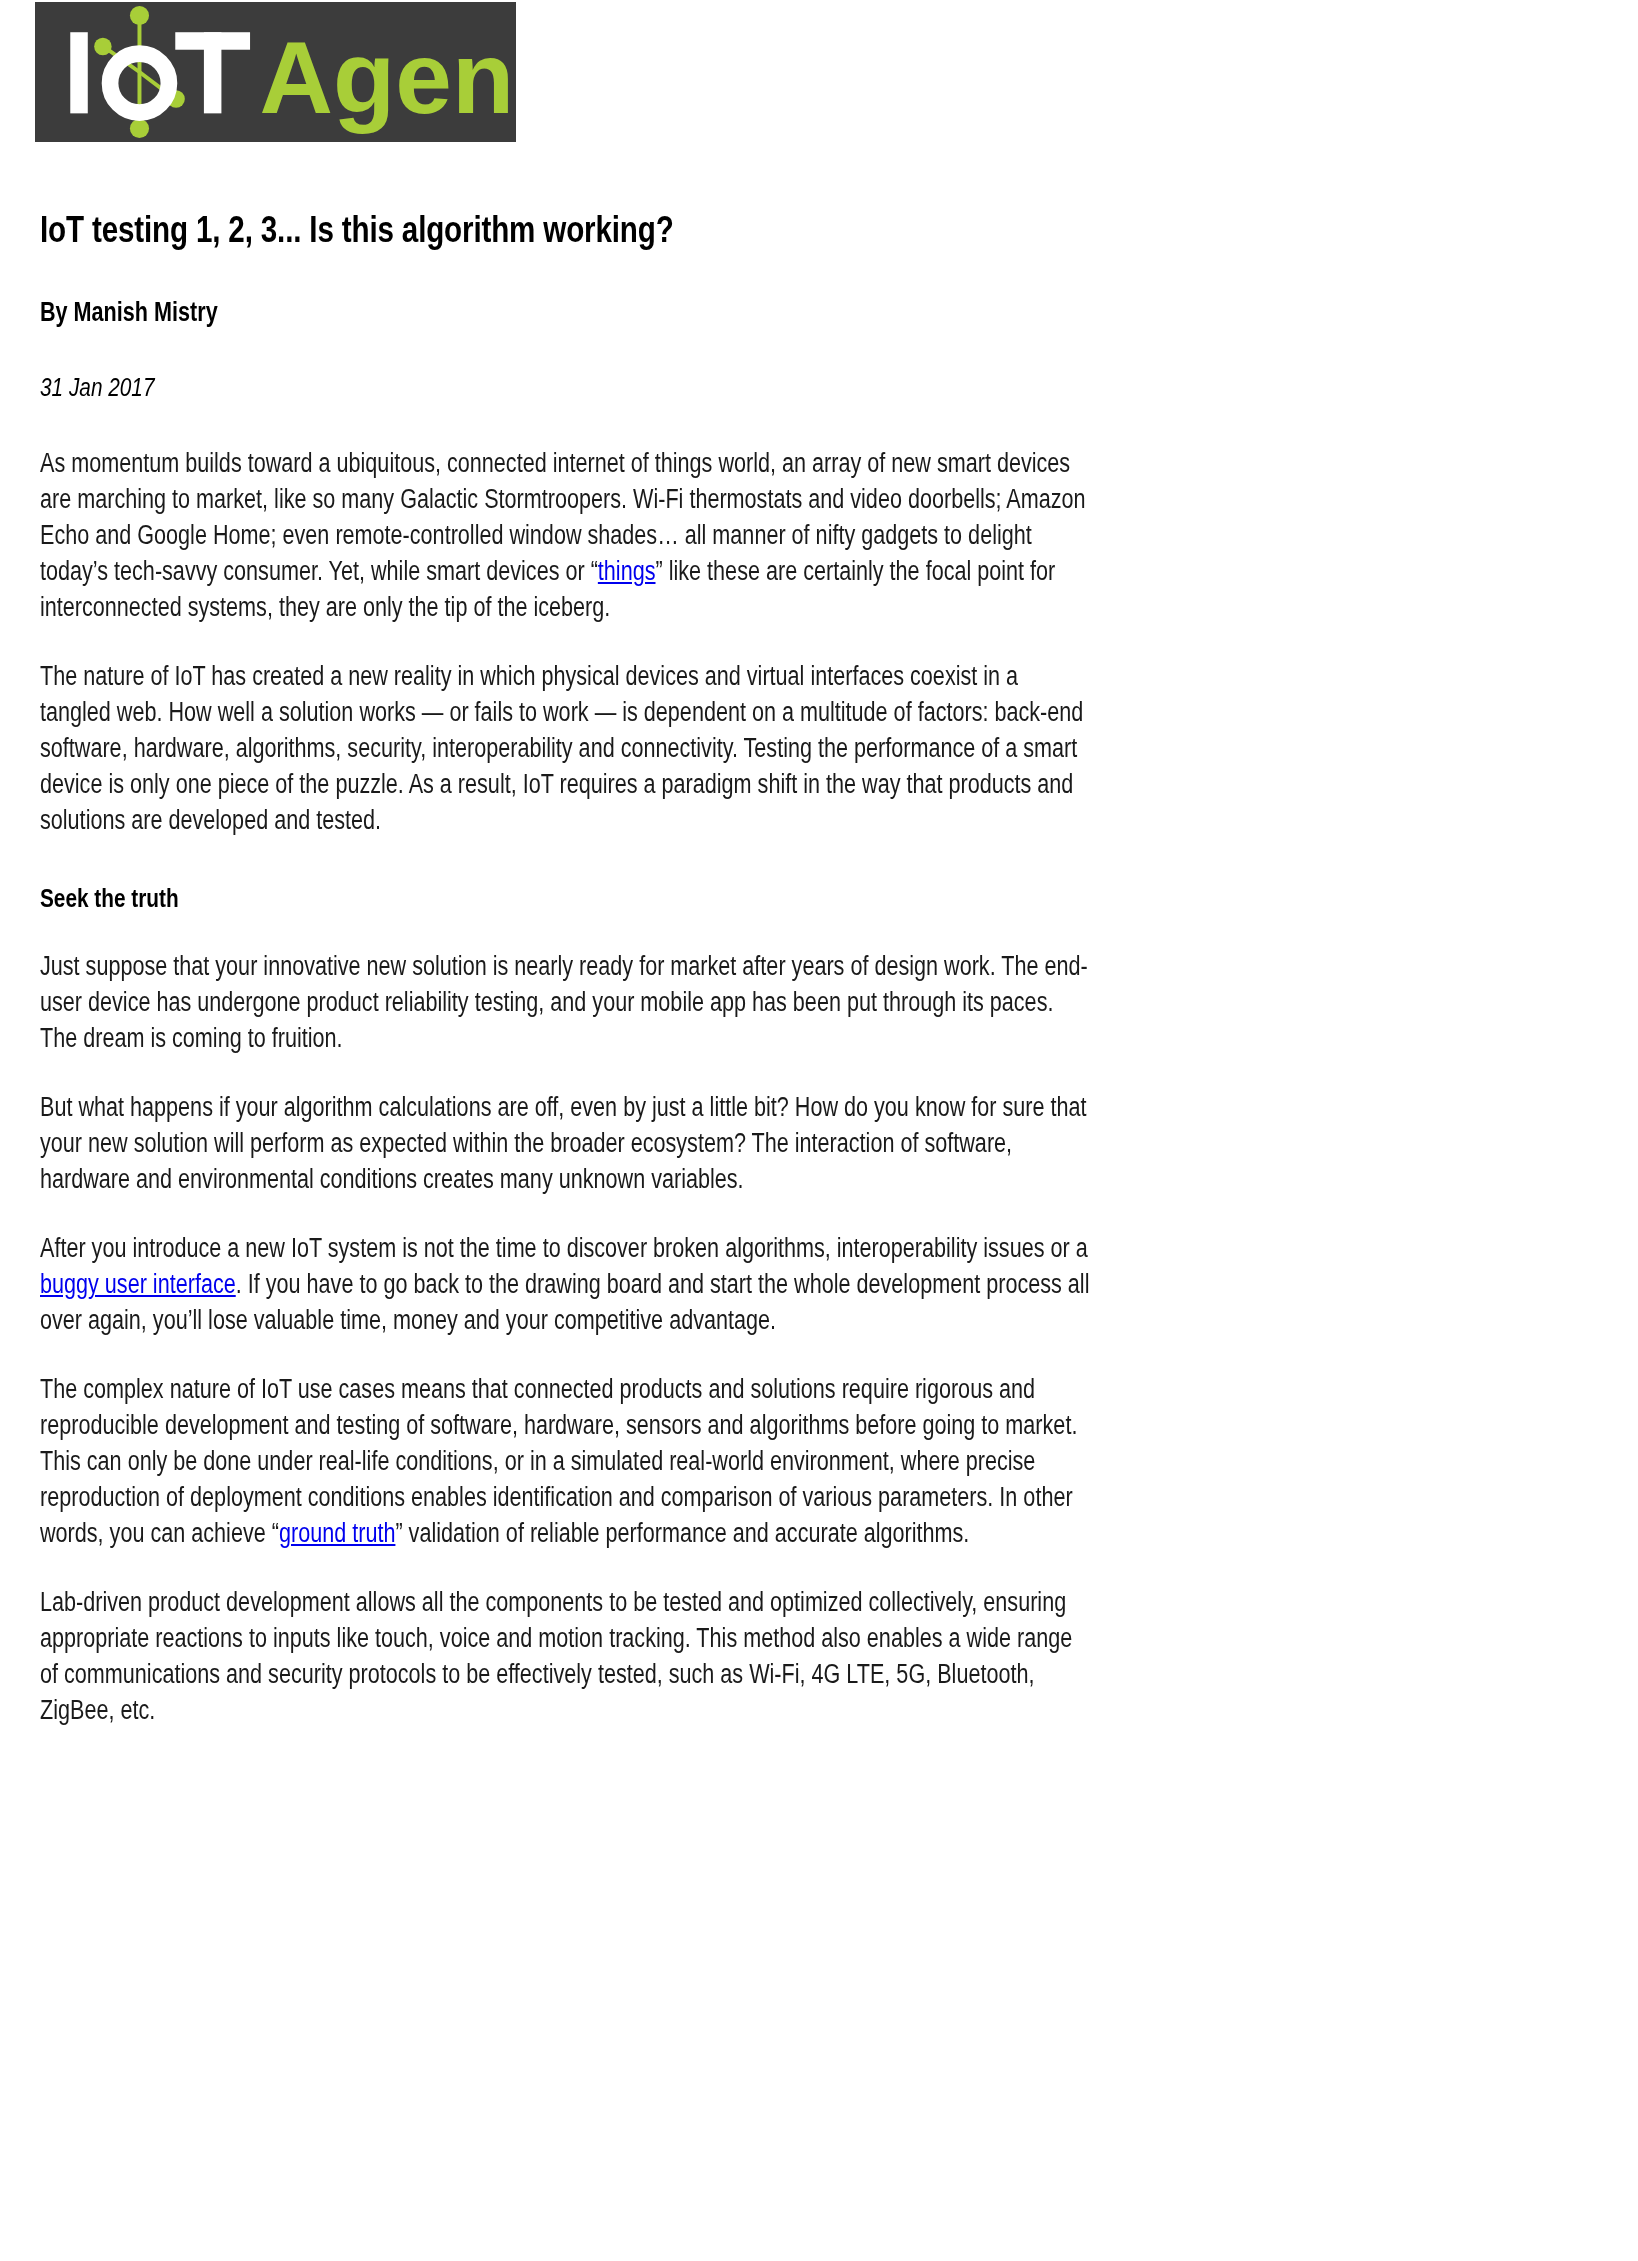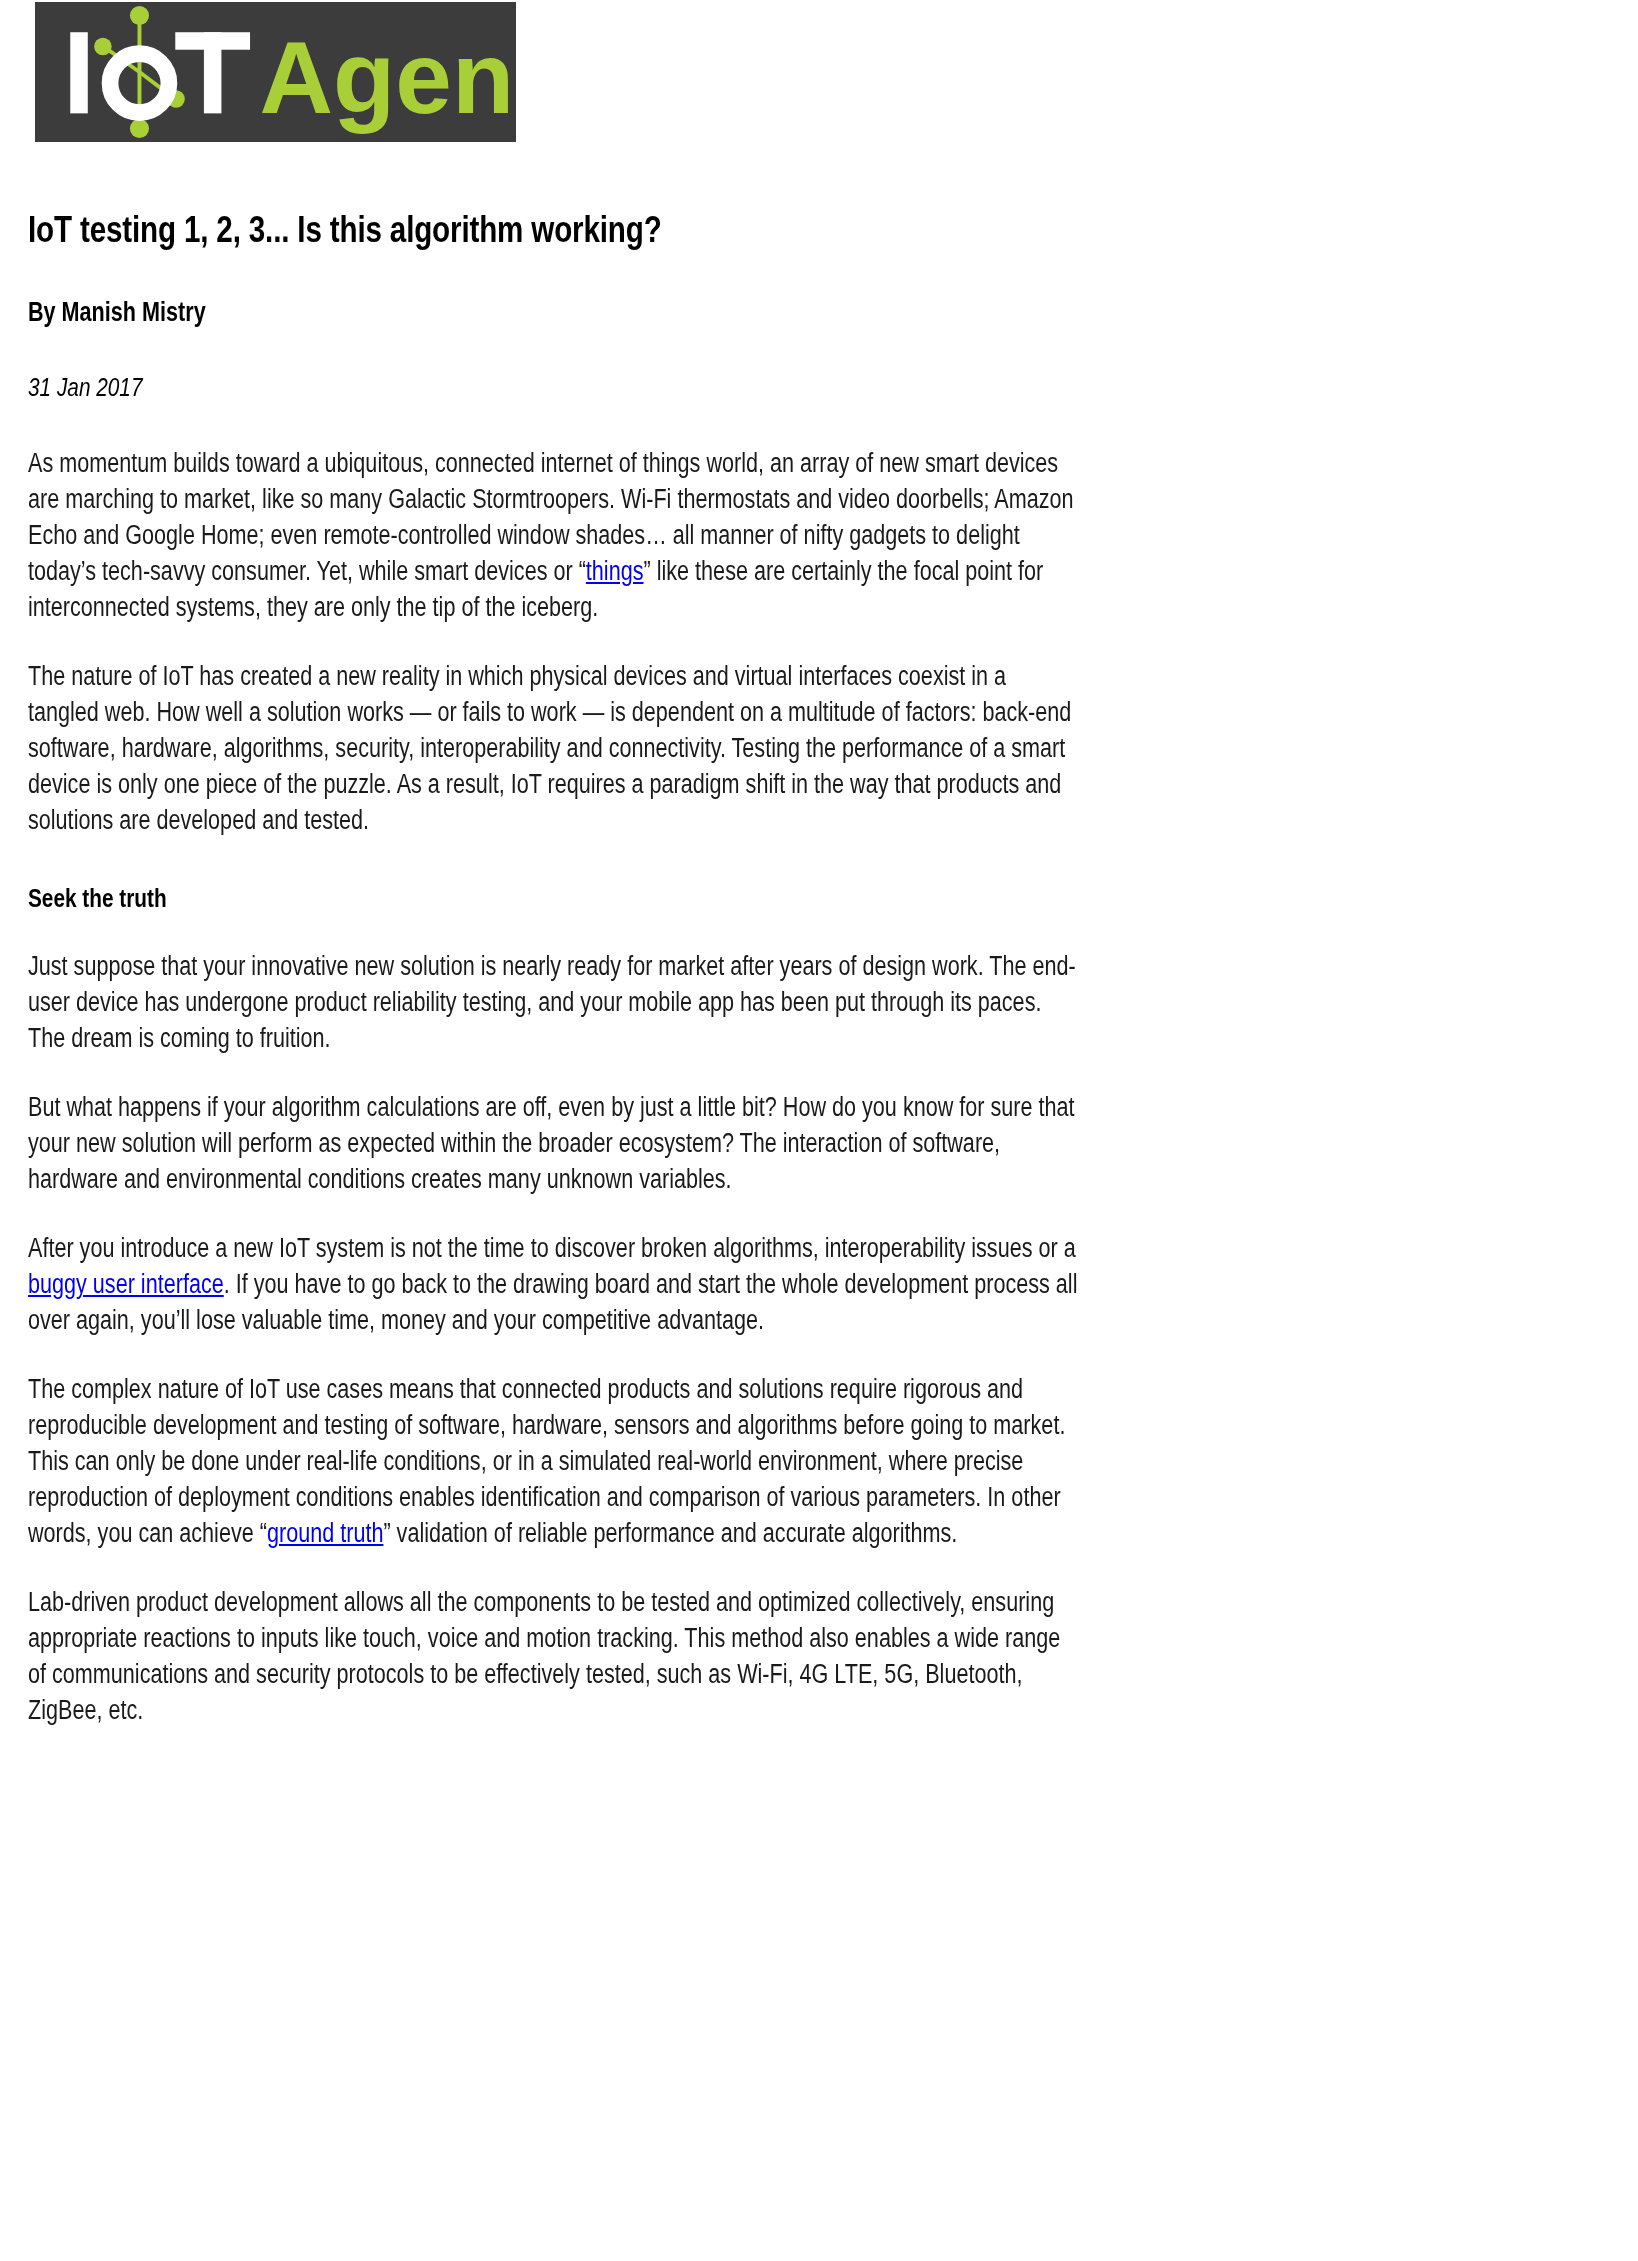--- a/index.html
+++ b/index.html
@@ -37,21 +37,21 @@
     height: 140px;
     background: #3c3c3c;
     position: relative;
     overflow: hidden;
   }
   .logo-svg { display: block; width: 481px; height: 140px; }
 
   
   .content {
     position: absolute;
-    left: 28px;
+    left: 40px;
     top: 208px;
     width: 1559px;
   }
 
   .doc-title {
     font-size: 37px;
     font-weight: bold;
     letter-spacing: -0.2px;
     line-height: 1.2;
     margin: 0 0 0 0;

